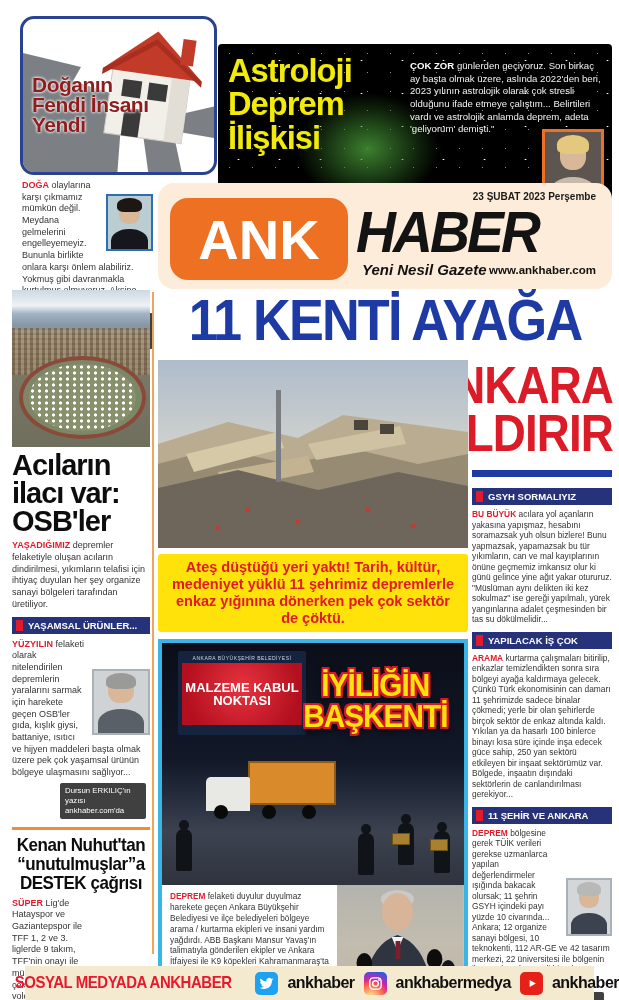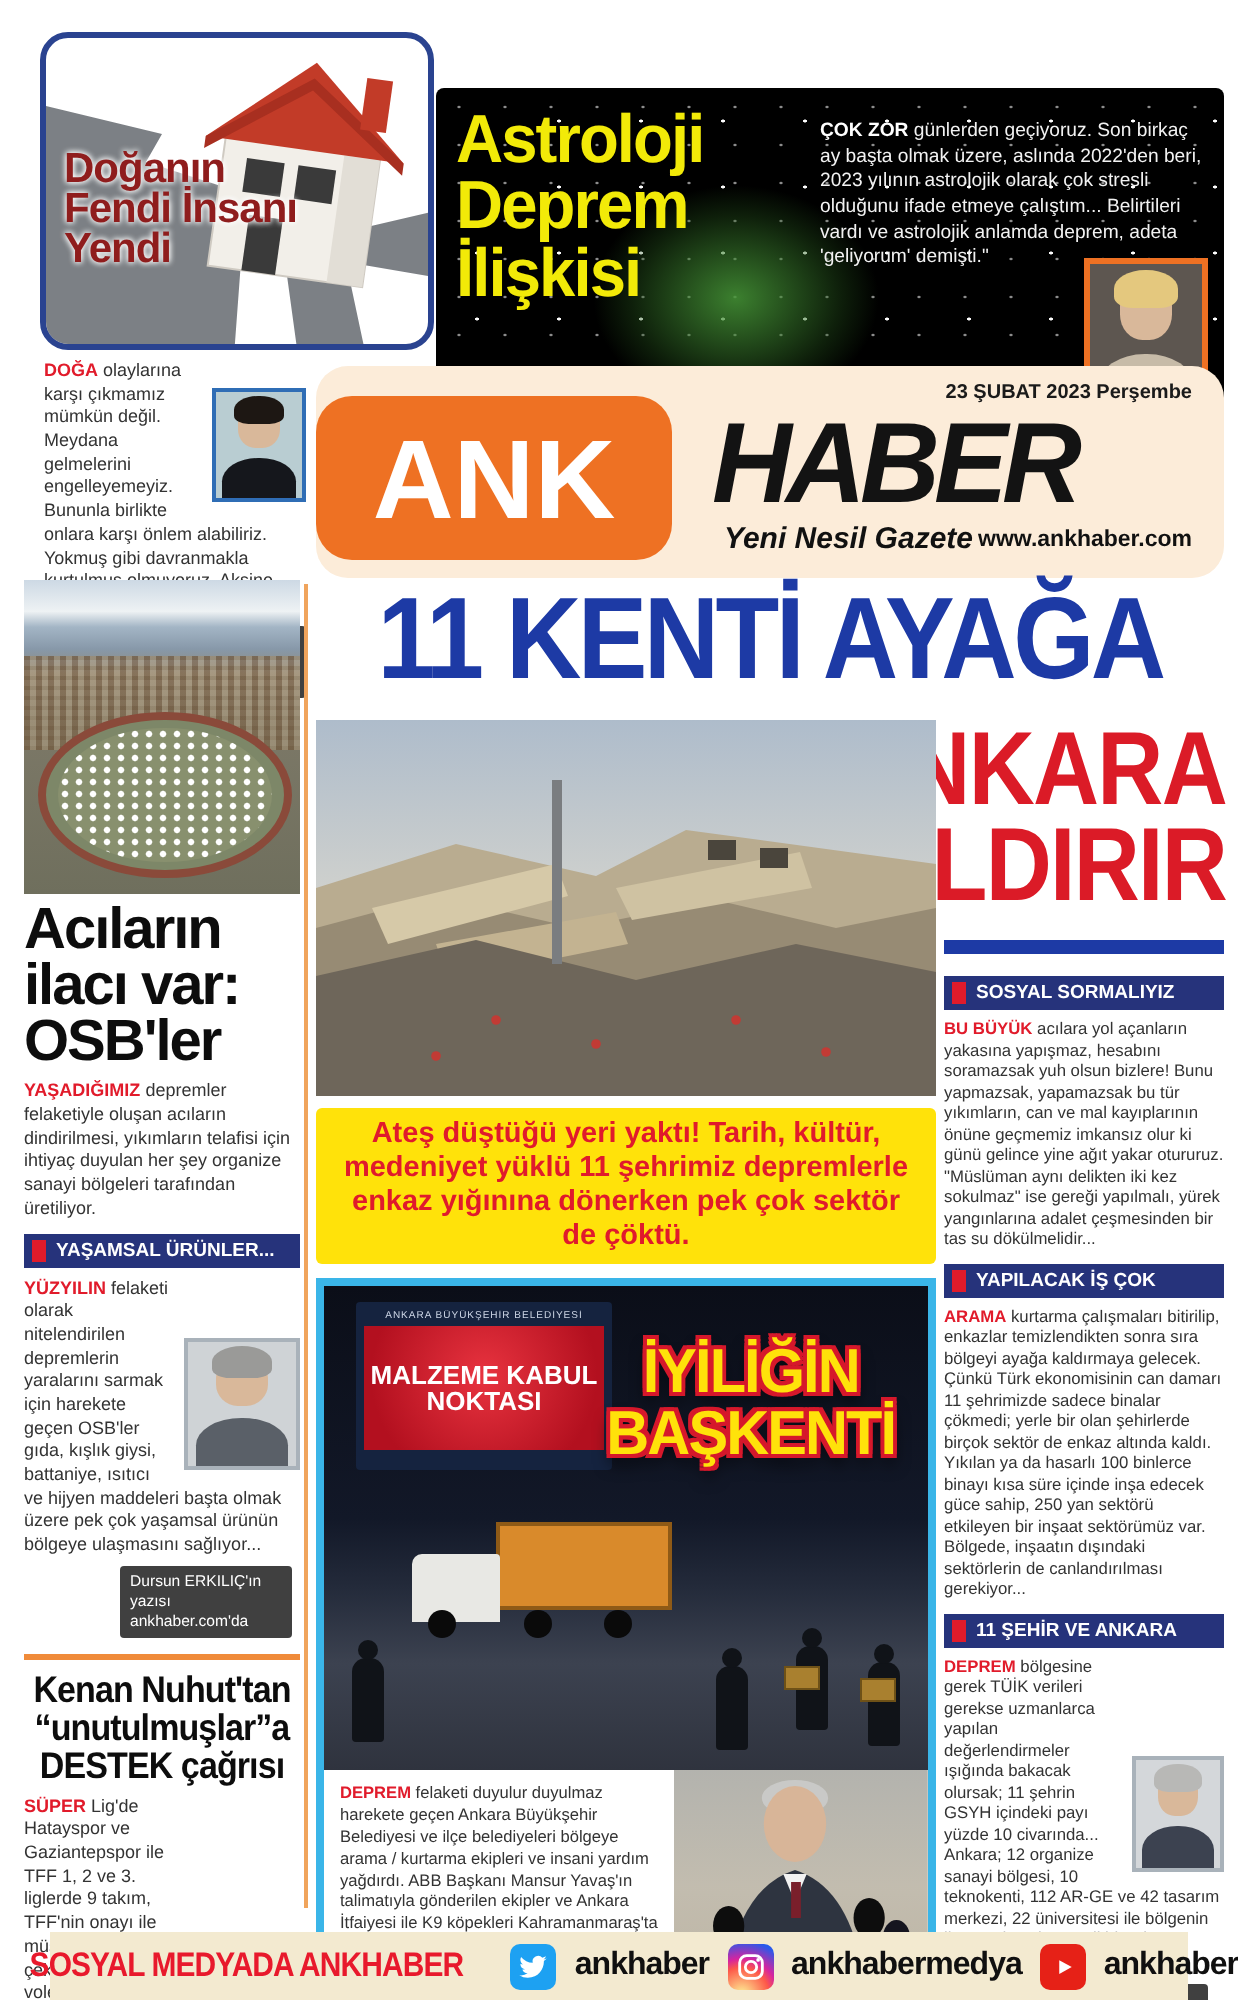--- a/index.html
+++ b/index.html
@@ -54,21 +54,21 @@
     padding:3px 5px; line-height:1.3; border-radius:2px;margin-left:48px;
   }
   .nature-text .blue-byline { margin-top:4px; clear:both; }
   
   .masthead {
     position:absolute; left:158px; top:183px; width:454px; height:106px;
     background:#fcecd9; border-radius:16px;
   }
   .masthead .date { position:absolute; top:8px; right:16px; font-size:10px; font-weight:bold; color:#1a1a1a; }
   .ank-badge {
-    position:absolute; left:0; top:15px; width:178px; height:82px;
+    position:absolute; left:12px; top:15px; width:178px; height:82px;
     background:#ee7123; border-radius:18px;
     display:flex; align-items:center; justify-content:center;
   }
   .ank-badge span { font-size:56px; font-weight:900; color:#fff; letter-spacing:0px; }
   .haber {
     position:absolute; left:198px; top:16px;
     font-size:57px; font-weight:900; font-style:italic; color:#131313;
     letter-spacing:-3px; transform:scaleX(0.97); transform-origin:left top;
   }
   .tagline { position:absolute; left:204px; top:78px; font-size:15px; font-weight:bold; font-style:italic; color:#111;text-align:center; }
@@ -350,21 +350,21 @@
             <ellipse cx="114" cy="84" rx="7" ry="9" fill="#15151f"></ellipse>
           </svg>
         </div>
       </div>
     </div>
   </section>
 
   <aside class="right-col">
     <div class="sec-head">
         <span class="red-sq"></span>
-        <span>SOSYAL SORMALIYIZ</span>
+        <span>GSYH SORMALIYIZ</span>
       </div>
     <p class="body-text"><span class="lead-r">BU BÜYÜK</span><span> acılara yol açanların yakasına yapışmaz, hesabını soramazsak yuh olsun bizlere! Bunu yapmazsak, yapamazsak bu tür yıkımların, can ve mal kayıplarının önüne geçmemiz imkansız olur ki günü gelince yine ağıt yakar otururuz. "Müslüman aynı delikten iki kez sokulmaz" ise gereği yapılmalı, yürek yangınlarına adalet çeşmesinden bir tas su dökülmelidir...</span></p>
     <div class="sec-head">
         <span class="red-sq"></span>
         <span>YAPILACAK İŞ ÇOK</span>
       </div>
     <p class="body-text"><span class="lead-r">ARAMA</span><span> kurtarma çalışmaları bitirilip, enkazlar temizlendikten sonra sıra bölgeyi ayağa kaldırmaya gelecek. Çünkü Türk ekonomisinin can damarı 11 şehrimizde sadece binalar çökmedi; yerle bir olan şehirlerde birçok sektör de enkaz altında kaldı. Yıkılan ya da hasarlı 100 binlerce binayı kısa süre içinde inşa edecek güce sahip, 250 yan sektörü etkileyen bir inşaat sektörümüz var. Bölgede, inşaatın dışındaki sektörlerin de canlandırılması gerekiyor...</span></p>
     <div class="sec-head">
         <span class="red-sq"></span>
         <span>11 ŞEHİR VE ANKARA</span>

